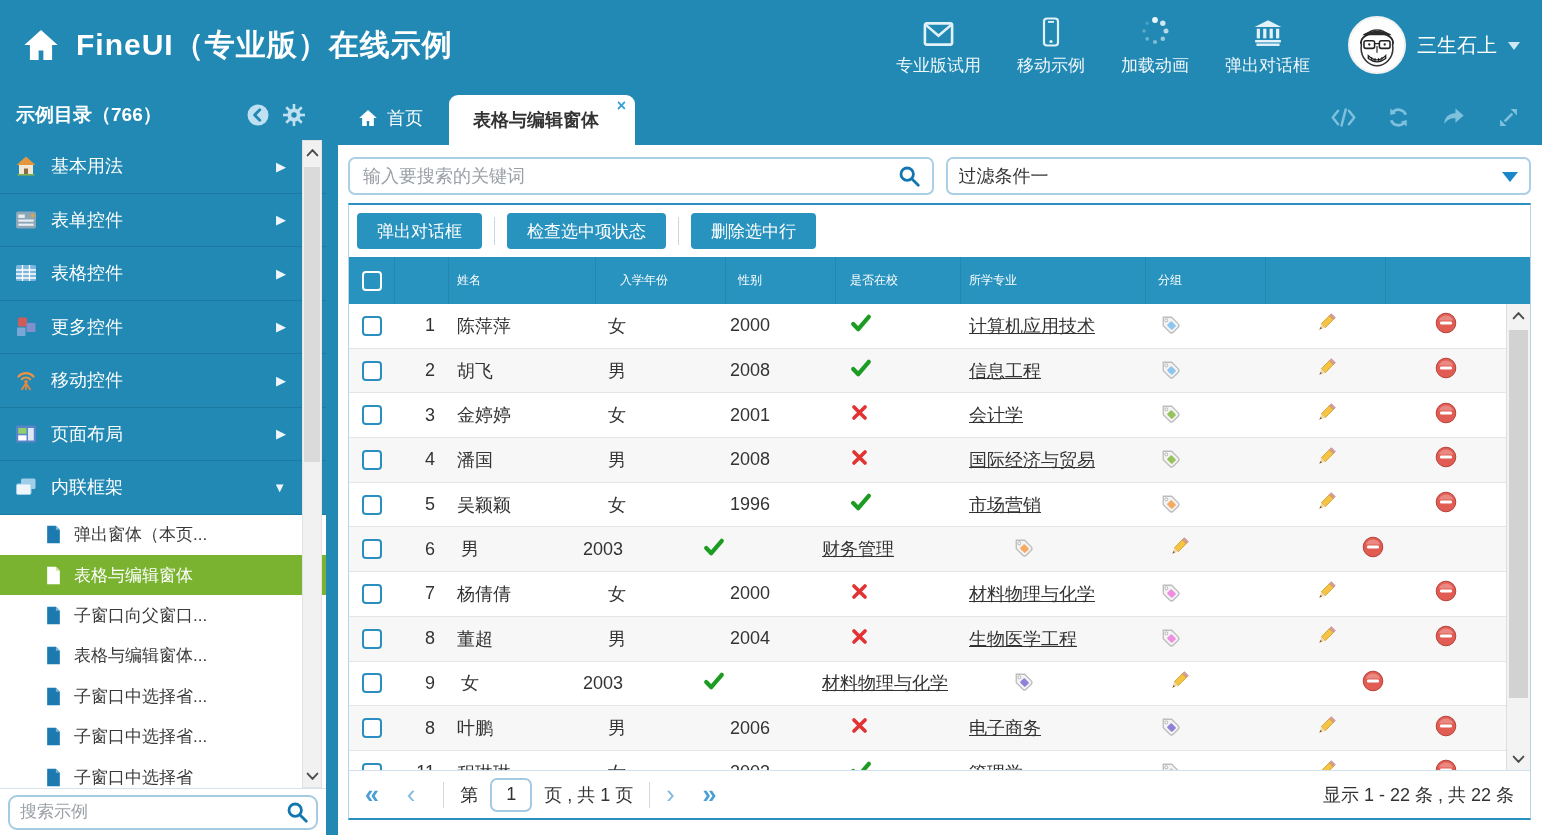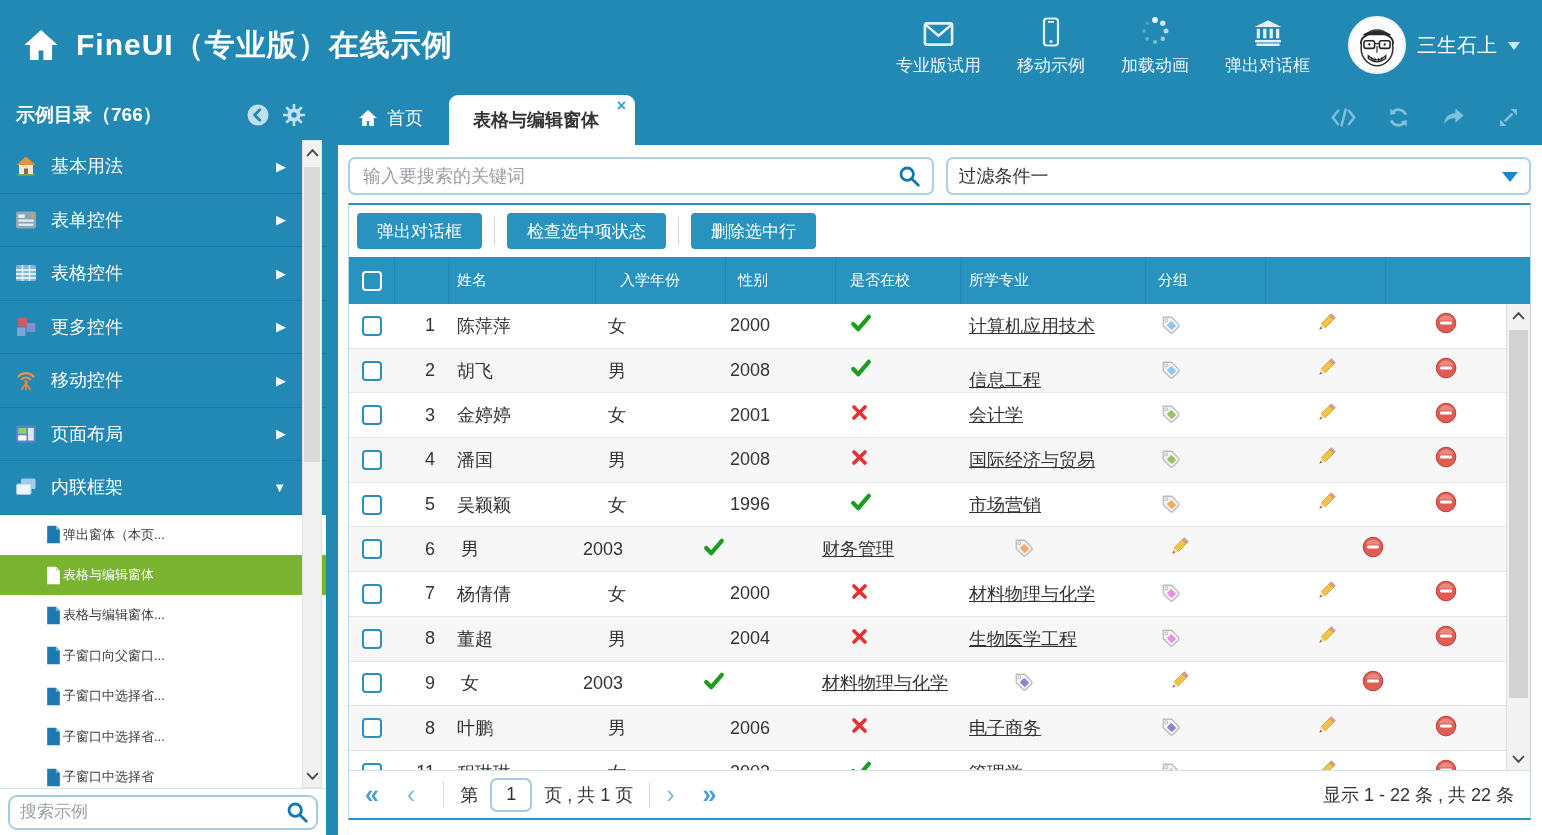--- a/index.html
+++ b/index.html
@@ -30,21 +30,21 @@
   .sb-tools { margin-left:auto; margin-right:20px; display:flex; gap:12px; align-items:center; }
   .sb-tool { width:24px; height:24px; cursor:pointer; }
   .sb-scroll { position:absolute; top:50px; bottom:47px; left:0; right:0; overflow:hidden; }
   .group { height:53.5px; display:flex; align-items:center; border-bottom:1px solid rgba(8,70,100,.22); color:#fff; cursor:pointer; }
   .g-icon { width:24px; height:24px; margin-left:14px; flex:0 0 24px; }
   .g-label { font-size:18px; margin-left:13px; }
   .g-arrow { margin-left:auto; margin-right:40px; font-size:13px; color:#eef6fb; }
   .submenu { background:#fff; }
   .sub-item { height:40.4px; display:flex; align-items:center; color:#3a3a3a; cursor:pointer; background:#fff; }
   .sub-item .file { width:19px; height:19px; margin-left:44px; flex:0 0 19px; }
-  .sub-label { font-size:13px; white-space:nowrap;text-align:center; }
+  .sub-label { font-size:17px; margin-left:11px; white-space:nowrap;text-align:center; }
   .sub-item.selected { background:#7ab330; color:#fff; }
   .sb-scrollbar { position:absolute; top:50px; bottom:47px; right:4px; width:20px; background:#f1f1f1; border:1px solid #e2e2e2; }
   .sb-thumb { position:absolute; top:26px; left:1px; right:1px; height:295px; background:#dadada; cursor:pointer; }
   .scroll-arrow { position:absolute; left:0; right:0; height:18px; display:flex; align-items:center; justify-content:center; cursor:pointer; }
   .scroll-arrow.up { top:2px; } .scroll-arrow.down { bottom:2px; }
   .sb-search { position:absolute; bottom:0; left:0; right:0; height:47px; background:#fff; border-top:1px solid #d8e4ec; display:flex; align-items:center; }
   .sb-search-box { flex:1; margin:0 8px; height:35px; border:2px solid #a5cbe2; border-radius:9px; display:flex; align-items:center; background:#fff; }
   .sb-input { flex:1; border:none; outline:none; font-size:17px; padding-left:10px; color:#333; background:transparent; font-family:inherit; min-width:0; }
   input::placeholder { color:#9aa0a6; }
   .sb-search-btn { width:24px; height:24px; margin-right:7px; cursor:pointer; }
@@ -69,21 +69,21 @@
   .f-dd-text { flex:1; font-size:18px; color:#333; }
   .f-caret { width:0; height:0; border:8px solid transparent; border-top:10px solid #1b86c8; margin-top:9px; }
 
   .panel { margin-top:8px; height:617px; border:1px solid #b5d4e6; border-top:2px solid #2b90c0; border-bottom:2px solid #2b90c0; display:flex; flex-direction:column; background:#fff; }
   .toolbar { flex:0 0 52px; display:flex; align-items:center; padding-left:8px; }
   .btn { background:#2893bf; color:#fff; font-size:17px; height:36px; padding:0 20px; border:none; border-radius:4px; cursor:pointer; font-family:inherit; }
   .tb-sep { width:1px; height:28px; background:#ccd6dd; margin:0 12px; }
 
   .grid { position:relative; flex:1; min-height:0; display:flex; flex-direction:column; }
   .g-head { flex:0 0 47px; background:#2893bf; display:flex; color:#fff; }
-  .hc { display:flex; align-items:center; font-size:15px; border-right:1px solid rgba(0,0,0,.08); }
+  .hc { display:flex; align-items:center; font-size:12px; border-right:1px solid rgba(0,0,0,.08); }
   .hc:last-child { border-right:none; }
   .g-body { flex:1; overflow:hidden; margin-right:24px; }
   .row { height:44.7px; display:flex; align-items:center; border-bottom:1px solid #e5e5e5; background:#fff; cursor:default; }
   .row.even { background:#f7f7f7; }
   .cell { display:flex; align-items:center; font-size:18px; color:#333; height:100%; }
   .cb { width:20px; height:20px; border:2px solid #2a8fc0; border-radius:4px; background:#fff; margin-left:13px; cursor:pointer; }
   .cb.hd { border-color:#fff; background:transparent; }
   .idx { justify-content:flex-end; padding-right:14px; }
   .mj { color:#333; text-decoration:underline; cursor:pointer; }
   .g-sb { position:absolute; top:47px; right:0; bottom:0; width:24px; background:#f3f3f3; border-left:1px solid #dedede; }
@@ -285,28 +285,28 @@
                   <path d="M2 1h11l5 5v17H2z" fill="#ffffff"></path>
                   <path d="M13 1l5 5h-5z" fill="#cfe3a8"></path>
                 </svg></span>
               <span class="sub-label">表格与编辑窗体</span>
             </div>
             <div class="sub-item">
               <span class="file"><svg viewBox="0 0 20 24" width="100%" height="100%">
                   <path d="M2 1h11l5 5v17H2z" fill="#1c7ab0"></path>
                   <path d="M13 1l5 5h-5z" fill="#7db9d8"></path>
                 </svg></span>
-              <span class="sub-label">表格与编辑窗体...</span>
+              <span class="sub-label">子窗口向父窗口...</span>
             </div>
             <div class="sub-item">
               <span class="file"><svg viewBox="0 0 20 24" width="100%" height="100%">
                   <path d="M2 1h11l5 5v17H2z" fill="#1c7ab0"></path>
                   <path d="M13 1l5 5h-5z" fill="#7db9d8"></path>
                 </svg></span>
-              <span class="sub-label">子窗口向父窗口...</span>
+              <span class="sub-label">表格与编辑窗体...</span>
             </div>
             <div class="sub-item">
               <span class="file"><svg viewBox="0 0 20 24" width="100%" height="100%">
                   <path d="M2 1h11l5 5v17H2z" fill="#1c7ab0"></path>
                   <path d="M13 1l5 5h-5z" fill="#7db9d8"></path>
                 </svg></span>
               <span class="sub-label">子窗口中选择省...</span>
             </div>
             <div class="sub-item">
               <span class="file"><svg viewBox="0 0 20 24" width="100%" height="100%">
@@ -485,21 +485,21 @@
                   </div>
                   <div class="cell idx" style="width: 54px;">2</div>
                   <div class="cell" style="width: 147px; padding-left: 8px;">胡飞</div>
                   <div class="cell" style="width: 110px; padding-left: 12px;">男</div>
                   <div class="cell" style="width: 130px; padding-left: 24px;">2008</div>
                   <div class="cell" style="width: 125px; padding-left: 14px;">
                     <span><svg viewBox="0 0 24 24" width="22" height="22">
                         <path d="M3.5 13.2 9 18.8 20.5 5.2" fill="none" stroke="#1c9c22" stroke-width="4.6" stroke-linecap="round" stroke-linejoin="round"></path>
                       </svg></span>
                   </div>
-                  <div class="cell" style="width: 185px; padding-left: 8px; align-items: flex-end;">
+                  <div class="cell" style="width: 185px; padding-left: 8px;">
                     <a class="mj">信息工程</a>
                   </div>
                   <div class="cell" style="width: 120px; padding-left: 12px;">
                     <span><svg viewBox="0 0 24 24" width="23" height="23">
                         <g transform="rotate(45 12 12)">
                           <path d="M2.8 12 9 5.8h9.4a2.8 2.8 0 0 1 2.8 2.8v6.8a2.8 2.8 0 0 1-2.8 2.8H9z" fill="#f4f4f4" stroke="#bdbdbd" stroke-width="1.4"></path>
                           <circle cx="7.3" cy="12" r="1.5" fill="#fff" stroke="#bdbdbd"></circle>
                           <rect x="11.3" y="8.7" width="7.4" height="6.6" rx="1" fill="#8ec6f2"></rect>
                         </g>
                       </svg></span>

